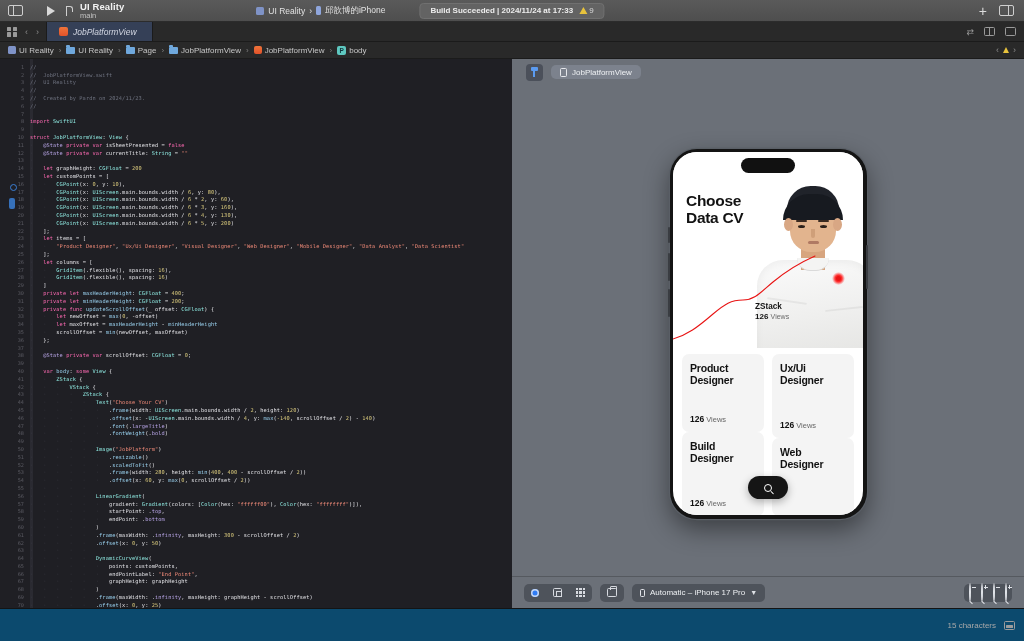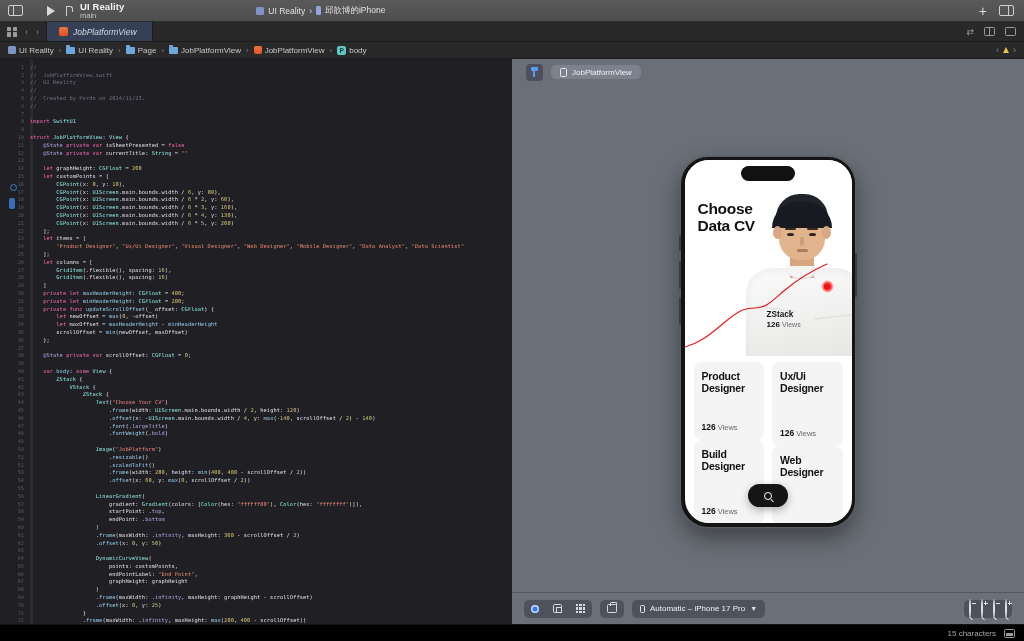--- a/index.html
+++ b/index.html
@@ -128,21 +128,21 @@
     display:flex;align-items:center;gap:5px;
     background:#7c828d; border-radius:5px; padding:2.5px 9px;
     font-size:8px; color:#eef0f3;
   }
   .chip-doc { width:7px;height:9px;border:1.1px solid #e6e8ec;border-radius:1.5px; }
 
   .canvas-stage { flex:1 1 auto; position:relative; display:flex; align-items:center; justify-content:center; }
 
   
   .phone {
-    width:174px; height:370px; border-radius:27px;
+    width:197px; height:370px; border-radius:27px;
     background:#141414; padding:3.5px;
     box-shadow:0 0 0 1.2px #5a5f66, 0 10px 26px rgba(0,0,0,.45);
     position:relative;
     margin-top: 6px;
   }
   .phone::before, .phone::after {
     content:""; position:absolute; left:-1.6px; width:1.8px; background:#3a3d42; border-radius:2px;
   }
   .phone::before { top:78px; height:16px; }
   .phone::after  { top:104px; height:28px; }
@@ -237,22 +237,22 @@
   .caret { font-size:7px; color:#dfe2e7; }
   .zoom-group { margin-left:auto; display:flex; align-items:center; background:#4e535b;border-radius:5px;height:18px; }
   .zoom-group > div { padding:0 5px; }
   .zicon { width:9px;height:9px;border:1.2px solid #dfe2e7;border-radius:50%;position:relative; }
   .zicon::after{content:"";position:absolute;right:-3px;bottom:-2.5px;width:4px;height:1.2px;background:#dfe2e7;transform:rotate(45deg);}
   .zicon i { position:absolute; left:1.6px; top:3.3px; width:4px;height:1px;background:#dfe2e7; }
   .zicon i.v { left:3.3px; top:1.6px; width:1px;height:4px; }
 
   
   .statusbar {
-    height:17px; flex:0 0 17px; background:#000000; border-top:1px solid #141414;
-    display:flex; align-items:center; justify-content:flex-end; gap:8px; padding:8px 9px;
+    height:17px; flex:0 0 17px; background:#0c4a6e; border-top:1px solid #141414;
+    display:flex; align-items:center; justify-content:flex-end; gap:8px; padding:16px 9px;
     font-size:8px; color:#a8a8a8;
   }
   .sb-ico { width:11px;height:9px;border:1px solid #9c9c9c;border-radius:1.5px;position:relative; }
   .sb-ico::after{content:"";position:absolute;left:1px;right:1px;bottom:1px;height:3px;background:#9c9c9c;border-radius:0.5px;}
 </style>
 </head>
 <body>
 
 <div class="app">
 
@@ -269,20 +269,27 @@
         <div class="scheme-name">UI Reality</div>
         <div class="scheme-sub">main</div>
       </div>
     </div>
     <div class="dest-pill">
       <span class="mini-sq"></span>
       <span class="chip">UI Reality</span>
       <span class="chip">›</span>
       <span class="mini-phone"></span>
       <span class="chip">邱歆博的iPhone</span>
+    </div>
+    <div class="build-status">
+      <span class="build-text">Build Succeeded | 2024/11/24 at 17:33</span>
+      <span class="warn-group">
+        <span class="warn-tri"></span>
+        <span class="warn-count">9</span>
+      </span>
     </div>
     <div class="tb-right">
       <div class="plus-ico">+</div>
       <div class="insp-ico"></div>
     </div>
   </div>
 
   <div class="tabbar">
     <div class="tab-lead">
       <div class="grid-ico">

